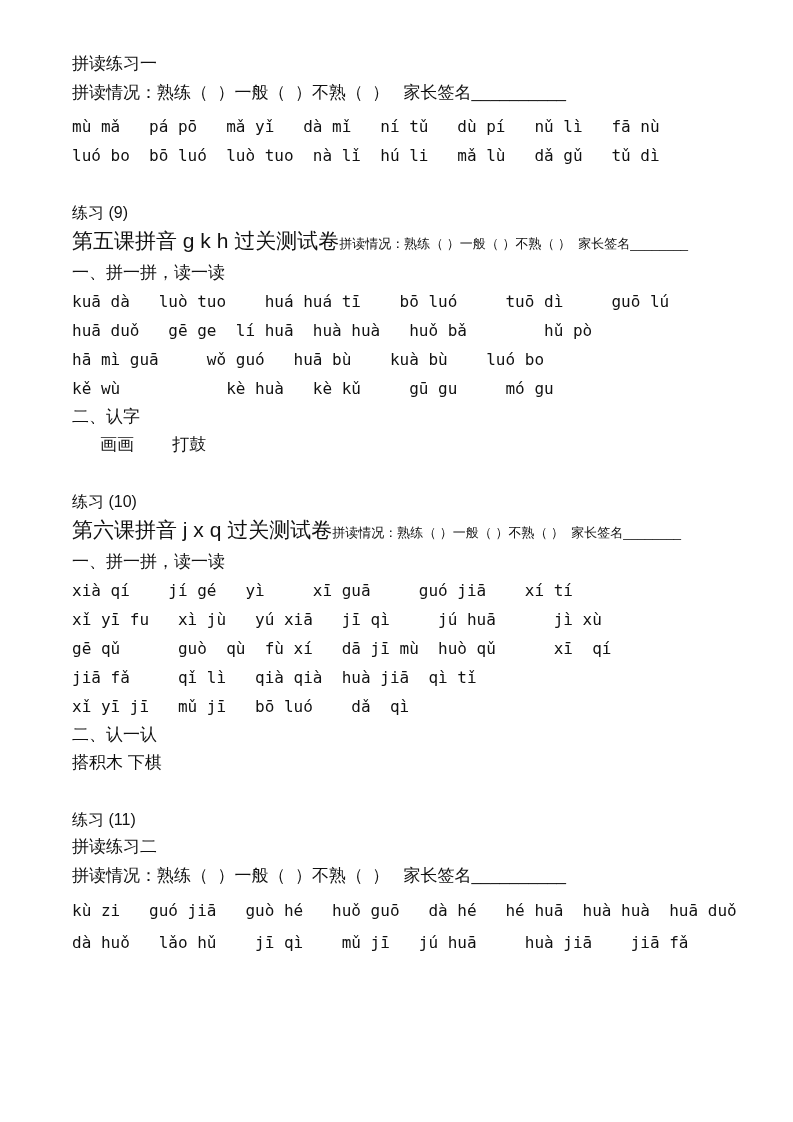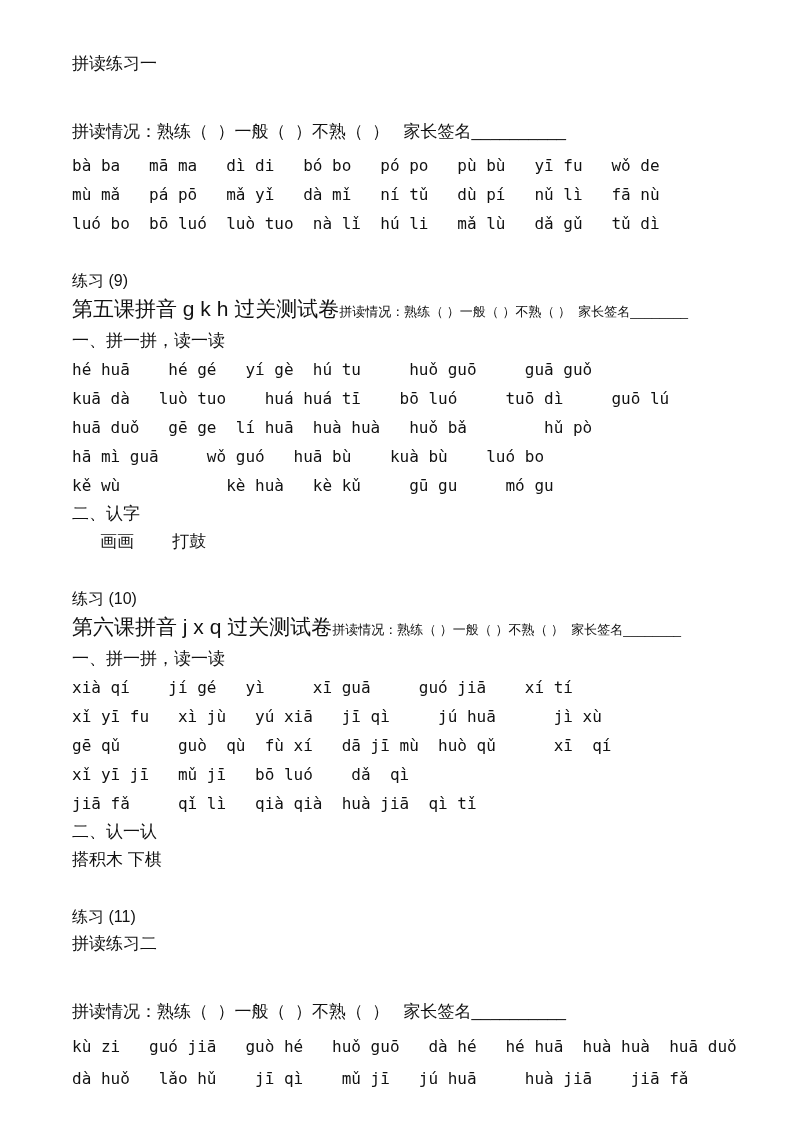--- a/index.html
+++ b/index.html
@@ -8,21 +8,21 @@
     width:793px;height:1122px;
     margin:0 auto;
     background:#ffffff;
     box-sizing:border-box;
     padding:50px 60px 0 72px;
     color:#111111;
     font-family:"Liberation Sans", sans-serif;
     overflow:hidden;
   }
   .doc-title{font-size:17px;line-height:28px;}
-  .status-line{font-size:17px;line-height:30px;white-space:pre;margin-top:39px;}
+  .status-line{font-size:17px;line-height:30px;white-space:pre;}
   .pinyin-row{
     font-family:"DejaVu Sans Mono","Liberation Mono",monospace;
     font-size:16px;line-height:29px;white-space:pre;
   }
   .sec{margin-top:30px;}
   .sec-heading{font-size:16px;font-weight:normal;line-height:26px;}
   .title-line{font-size:21px;line-height:30px;white-space:nowrap;}
   .status-inline{font-size:13px;font-weight:normal;white-space:pre;text-align:right;}
   .part-label{font-size:17px;line-height:28px;}
   .words-line{font-size:17px;line-height:28px;white-space:pre;}
@@ -32,51 +32,49 @@
 </style>
 </head>
 <body>
 
 <div class="page">
 
   <div>
     <div class="doc-title">拼读练习一</div>
     <div class="status-line">拼读情况：熟练（  ）一般（  ）不熟（  ）   家长签名__________</div>
     <div class="rows-block">
-      <div class="pinyin-row">bà ba   mā ma   dì di   bó bo   pó po   pù bù   yī fu   wǒ de</div>
       <div class="pinyin-row">mù mǎ   pá pō   mǎ yǐ   dà mǐ   ní tǔ   dù pí   nǔ lì   fā nù</div>
       <div class="pinyin-row">luó bo  bō luó  luò tuo  nà lǐ  hú li   mǎ lù   dǎ gǔ   tǔ dì</div>
     </div>
   </div>
 
   <div class="sec">
     <div class="sec-heading">练习 (9)</div>
     <div class="title-line"><span>第五课拼音 g k h 过关测试卷</span><span class="status-inline">拼读情况：熟练（ ）一般（ ）不熟（ ）  家长签名________</span></div>
     <div class="part-label">一、拼一拼，读一读</div>
     <div>
-      <div class="pinyin-row">hé huā    hé gé   yí gè  hú tu     huǒ guō     guā guǒ</div>
       <div class="pinyin-row">kuā dà   luò tuo    huá huá tī    bō luó     tuō dì     guō lú</div>
       <div class="pinyin-row">huā duǒ   gē ge  lí huā  huà huà   huǒ bǎ        hǔ pò</div>
       <div class="pinyin-row">hā mì guā     wǒ guó   huā bù    kuà bù    luó bo</div>
       <div class="pinyin-row">kě wù           kè huà   kè kǔ     gū gu     mó gu</div>
     </div>
     <div class="part-label">二、认字</div>
     <div class="words-line words-indent">画画　　 打鼓</div>
   </div>
 
   <div class="sec">
     <div class="sec-heading">练习 (10)</div>
     <div class="title-line"><span>第六课拼音 j x q 过关测试卷</span><span class="status-inline">拼读情况：熟练（ ）一般（ ）不熟（ ）  家长签名________</span></div>
     <div class="part-label">一、拼一拼，读一读</div>
     <div>
       <div class="pinyin-row">xià qí    jí gé   yì     xī guā     guó jiā    xí tí</div>
       <div class="pinyin-row">xǐ yī fu   xì jù   yú xiā   jī qì     jú huā      jì xù</div>
       <div class="pinyin-row">gē qǔ      guò  qù  fù xí   dā jī mù  huò qǔ      xī  qí</div>
+      <div class="pinyin-row">jiā fǎ     qǐ lì   qià qià  huà jiā  qì tǐ</div>
       <div class="pinyin-row">xǐ yī jī   mǔ jī   bō luó    dǎ  qì</div>
-      <div class="pinyin-row">jiā fǎ     qǐ lì   qià qià  huà jiā  qì tǐ</div>
     </div>
     <div class="part-label">二、认一认</div>
     <div class="words-line">搭积木 下棋</div>
   </div>
 
   <div class="sec">
     <div class="sec-heading">练习 (11)</div>
     <div class="doc-title">拼读练习二</div>
     <div class="status-line">拼读情况：熟练（  ）一般（  ）不熟（  ）   家长签名__________</div>
     <div class="rows-block rows-wide">

